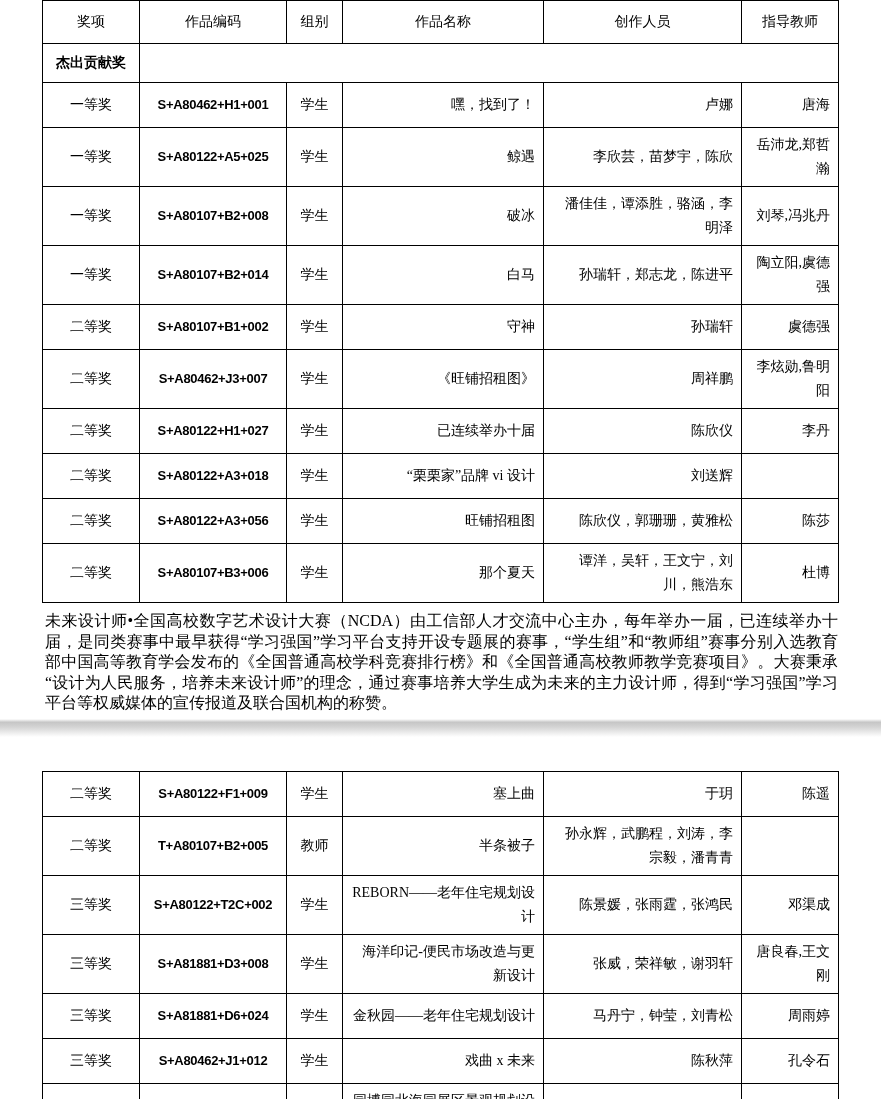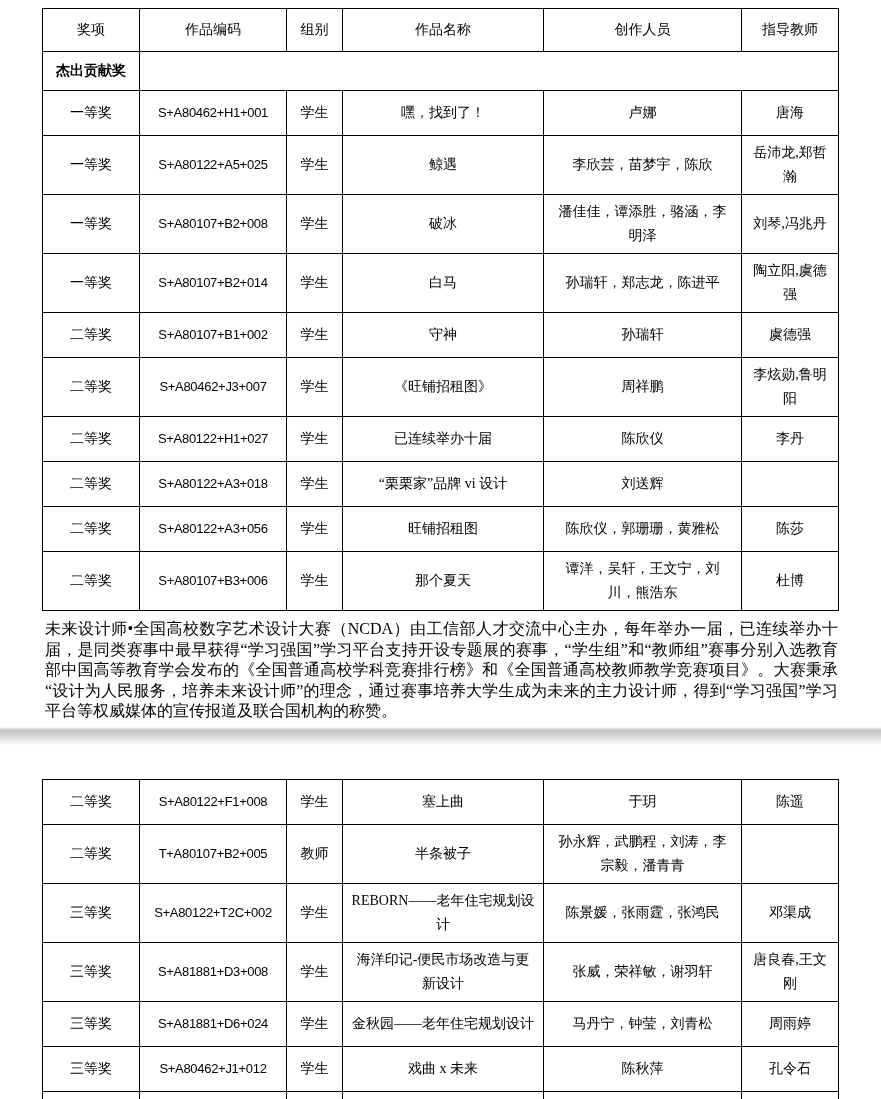--- a/index.html
+++ b/index.html
@@ -39,29 +39,29 @@
   col.w-award   { width: 97px;  }
   col.w-code    { width: 147px; }
   col.w-group   { width: 56px;  }
   col.w-title   { width: 201px; }
   col.w-creator { width: 198px; }
   col.w-teacher { width: 97px;  }
   td.c-award, td.c-group { text-align: center; padding-left: 2px; padding-right: 2px; }
   td.c-code {
     text-align: center;
     font-family: "Liberation Sans", "DejaVu Sans", sans-serif;
-    font-weight: normal;
+    font-weight: bold;
     font-size: 13px;
     letter-spacing: -0.3px;
     padding-left: 2px;
     padding-right: 2px;
   }
-  td.c-title, td.c-creators, td.c-teachers { text-align: center; }
+  td.c-title, td.c-creators, td.c-teachers { text-align: right; }
   tr.special-row td { height: 28px; font-weight: bold; }
-  #table1 { margin-top: 8px; }
+  #table1 { }
   #table2 { margin-top: 34px; }
   
   .intro {
     margin: 8px 43px 0 45px;
     font-size: 16px;
     line-height: 20.5px;
     text-align: justify;
   }
   
   .page-break {
@@ -195,21 +195,21 @@
     <col class="w-award">
       <col class="w-code">
       <col class="w-group">
     <col class="w-title">
       <col class="w-creator">
       <col class="w-teacher">
   </colgroup>
   <tbody class="rows">
       <tr>
     <td class="c-award">二等奖</td>
-    <td class="c-code">S+A80122+F1+008</td>
+    <td class="c-code">S+A80122+F1+009</td>
     <td class="c-group">学生</td>
     <td class="c-title">塞上曲</td>
     <td class="c-creators">于玥</td>
     <td class="c-teachers">陈遥</td>
   </tr>
       <tr>
     <td class="c-award">二等奖</td>
     <td class="c-code">T+A80107+B2+005</td>
     <td class="c-group">教师</td>
     <td class="c-title">半条被子</td>

